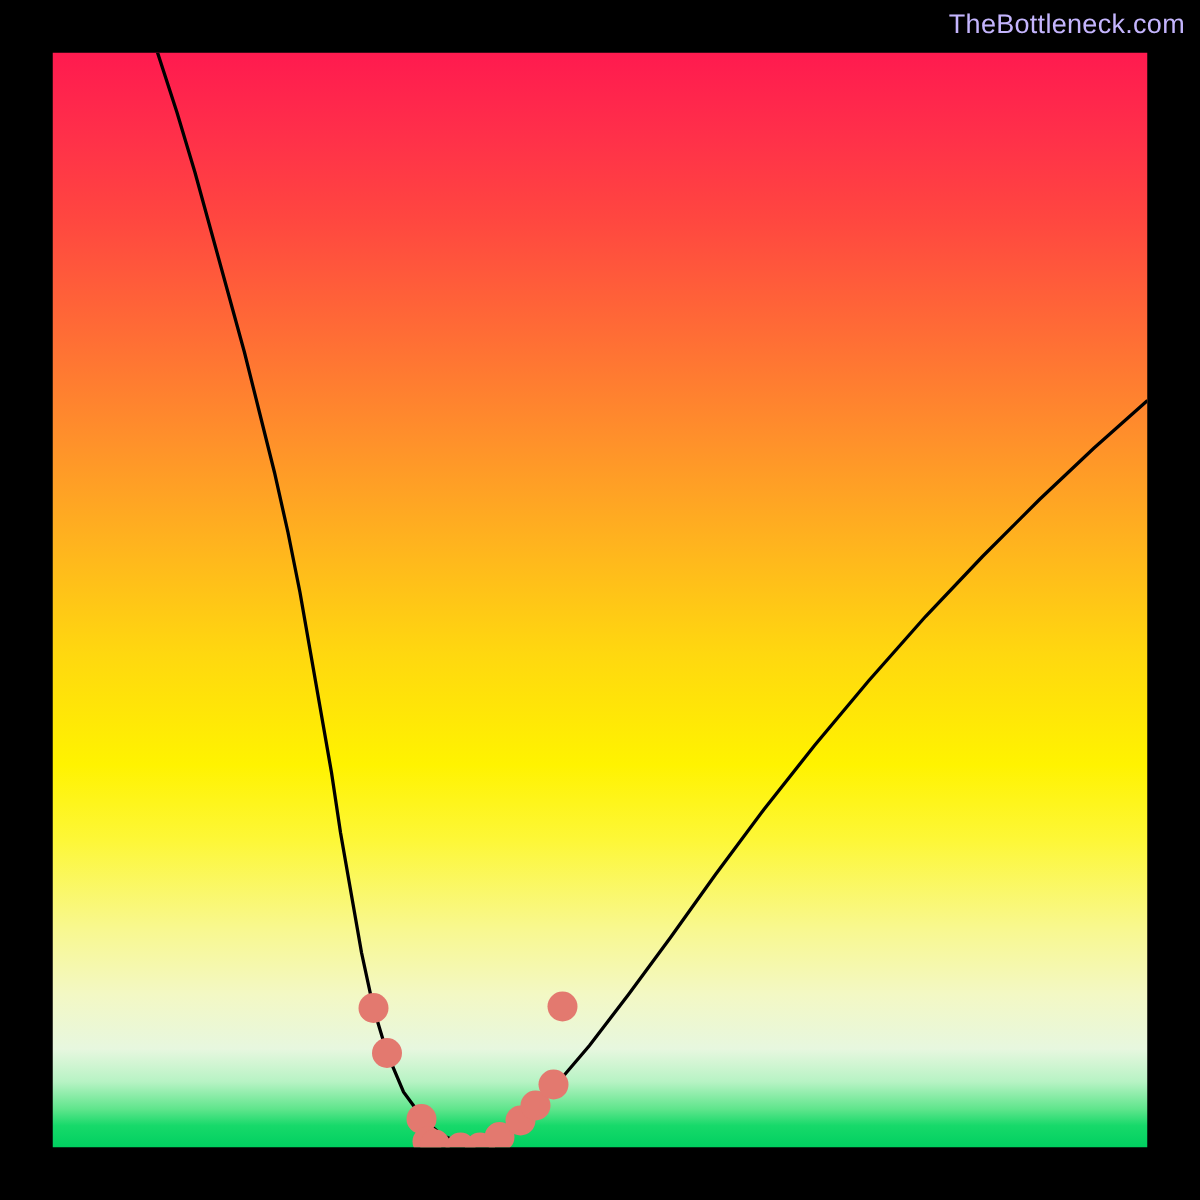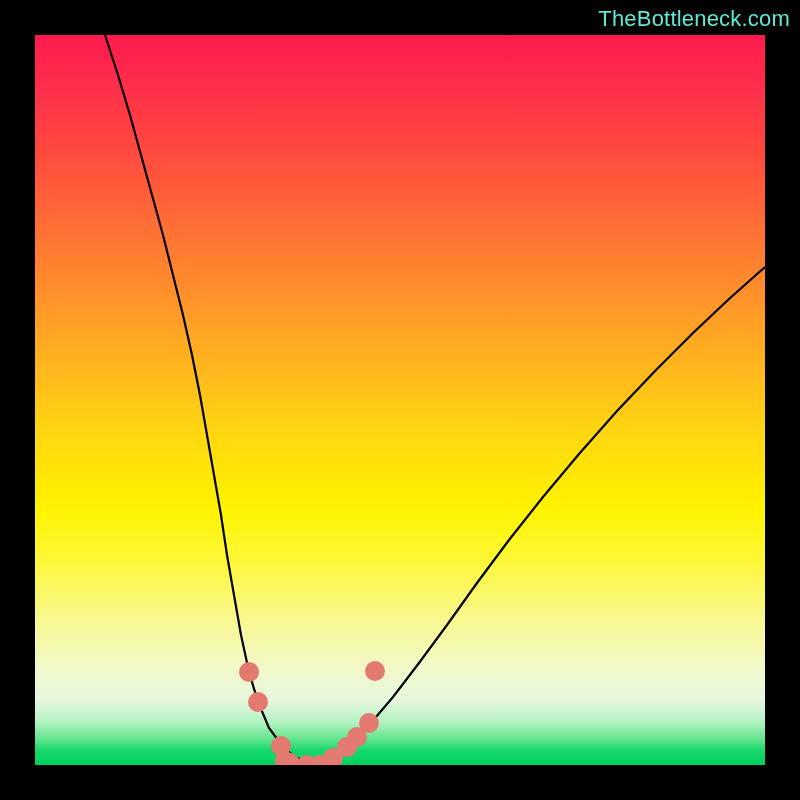--- a/index.html
+++ b/index.html
@@ -13,22 +13,22 @@
   }
   .stage {
     position: relative;
     width: 800px;
     height: 800px;
   }
   .watermark {
     position: absolute;
     top: 6px;
     right: 10px;
-    color: #5eead4;
-    font-size: 22px;
+    color: #c4b5fd;
+    font-size: 18px;
     letter-spacing: 0.2px;
     z-index: 30;
   }
   .plot-wrap {
     position: absolute;
     left: 35px;
     top: 35px;
     width: 730px;
     height: 730px;
     overflow: hidden;

